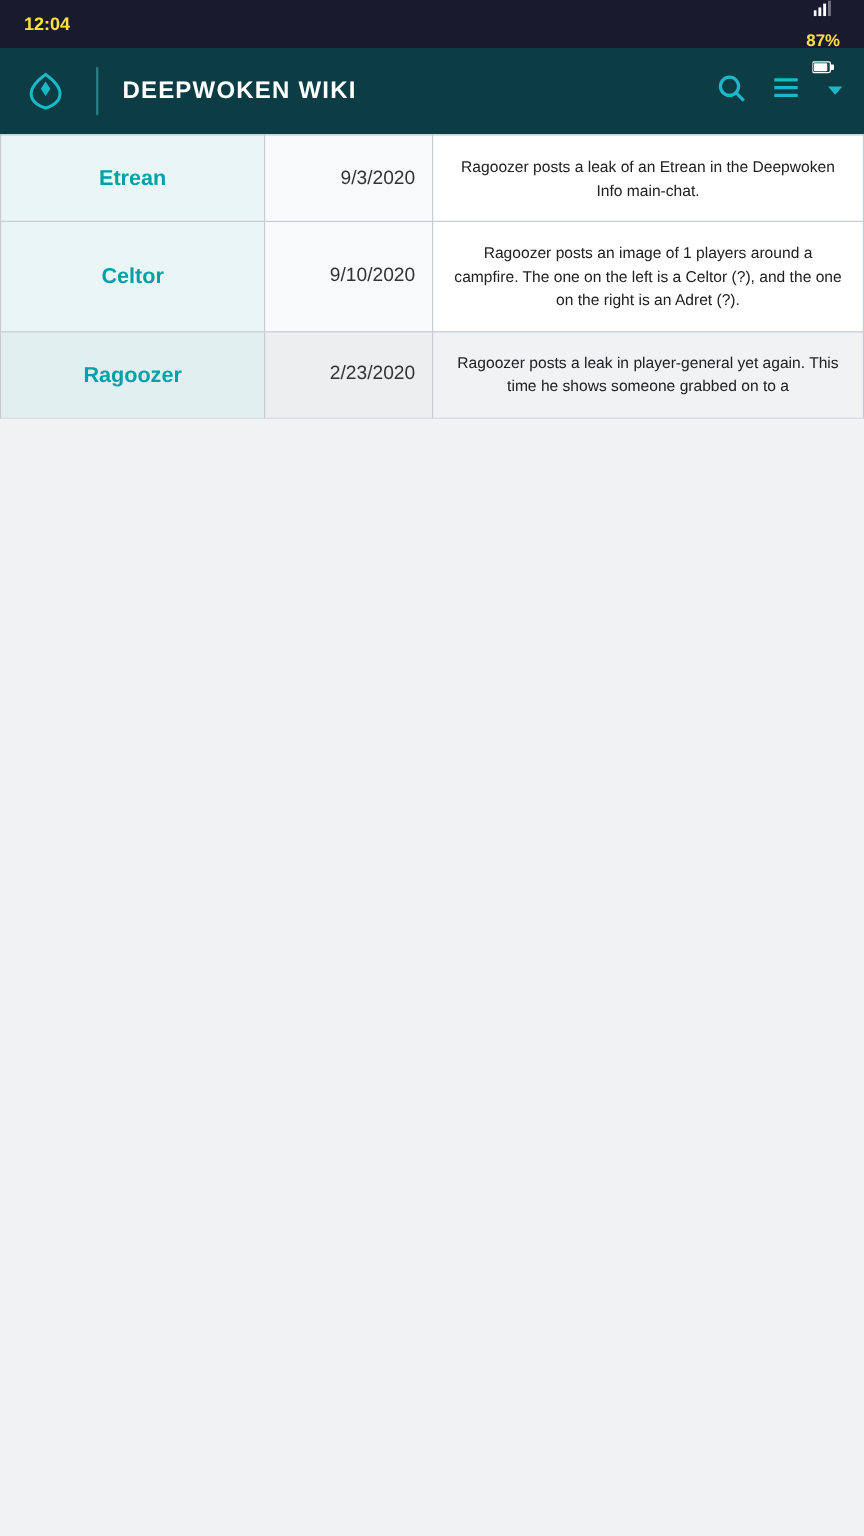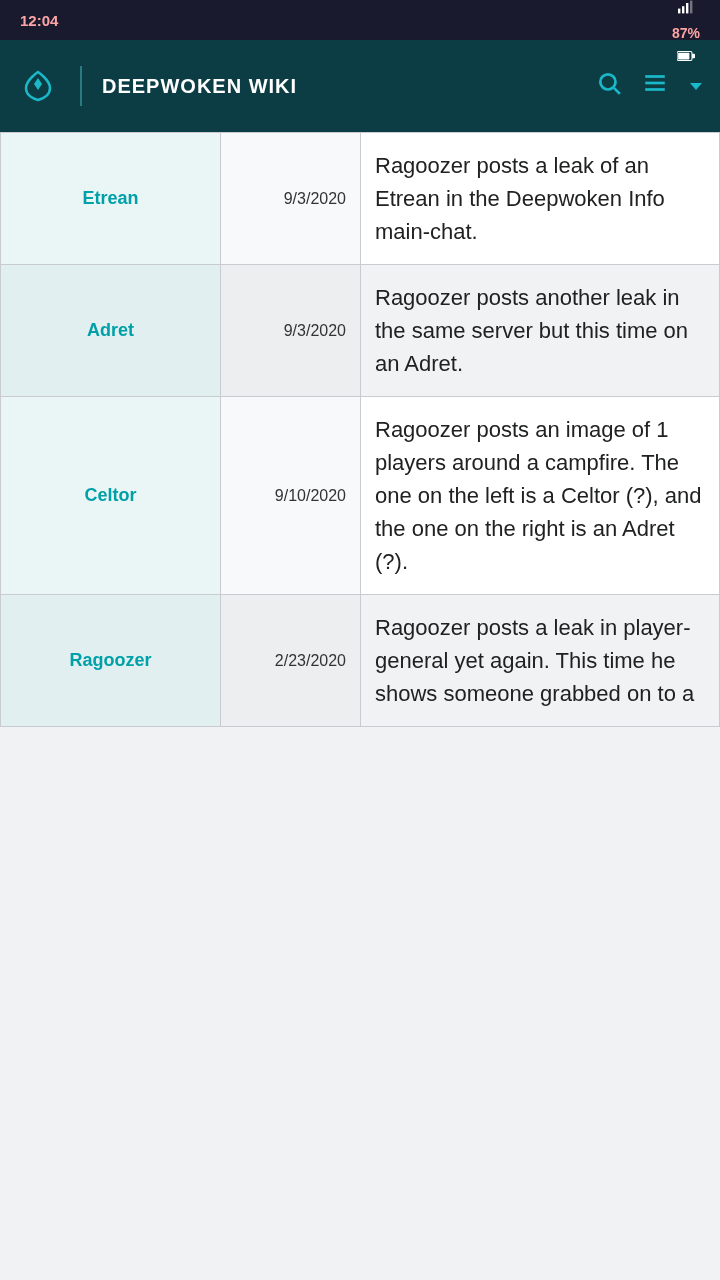--- a/index.html
+++ b/index.html
@@ -6,21 +6,21 @@
     * { margin: 0; padding: 0; box-sizing: border-box; }
     body {
       font-family: Arial, sans-serif;
       background: #f0f2f4;
       width: 720px;
     }
 
     
     .status-bar {
       background: #1a1a2e;
-      color: #fca5a5;
+      color: #fde047;
       display: flex;
       justify-content: space-between;
       align-items: center;
       padding: 6px 20px;
       height: 40px;
       font-size: 15px;
       font-weight: bold;
     }
     .status-right {
       display: flex;
@@ -29,21 +29,21 @@
       font-size: 14px;
       flex-direction: column;
     }
 
     
     .navbar {
       background: #0d3d44;
       display: flex;
       align-items: center;
       padding: 0 16px;
-      height: 92px;
+      height: 72px;
       gap: 16px;
     }
     .navbar-logo {
       width: 44px;
       height: 44px;
       display: flex;
       align-items: center;
       justify-content: center;
     }
     .navbar-divider {
@@ -73,23 +73,24 @@
     
     .wiki-table {
       width: 100%;
       border-collapse: collapse;
       background: #ffffff;
     }
     .wiki-table td {
       border: 1px solid #c8ccd1;
       vertical-align: top;
       padding: 16px 14px;
-      font-size: 22px;
+      font-size: 13px;
       line-height: 1.5;
       color: #202122;
+      text-align: center;
     }
     .wiki-table .col-name {
       width: 220px;
       text-align: center;
       background: #eaf5f6;
       font-weight: bold;
       color: #00a0a8;
       font-size: 18px;
       vertical-align: middle;
     }
@@ -187,31 +188,20 @@
         <span>Etrean</span>
       </td>
       <td class="col-date">
         <span>9/3/2020</span>
       </td>
       <td class="col-desc">
         <span>Ragoozer posts a leak of an Etrean in the Deepwoken Info main-chat.</span>
       </td>
     </tr>
 
-    <tr class="row-alt">
-      <td class="col-name">
-        <span>Adret</span>
-      </td>
-      <td class="col-date">
-        <span>9/3/2020</span>
-      </td>
-      <td class="col-desc">
-        <span>Ragoozer posts another leak in the same server but this time on an Adret.</span>
-      </td>
-    </tr>
 
     <tr>
       <td class="col-name">
         <span>Celtor</span>
       </td>
       <td class="col-date">
         <span>9/10/2020</span>
       </td>
       <td class="col-desc">
         <span>Ragoozer posts an image of 1 players around a campfire. The one on the left is a Celtor (?), and the one on the right is an Adret (?).</span>

